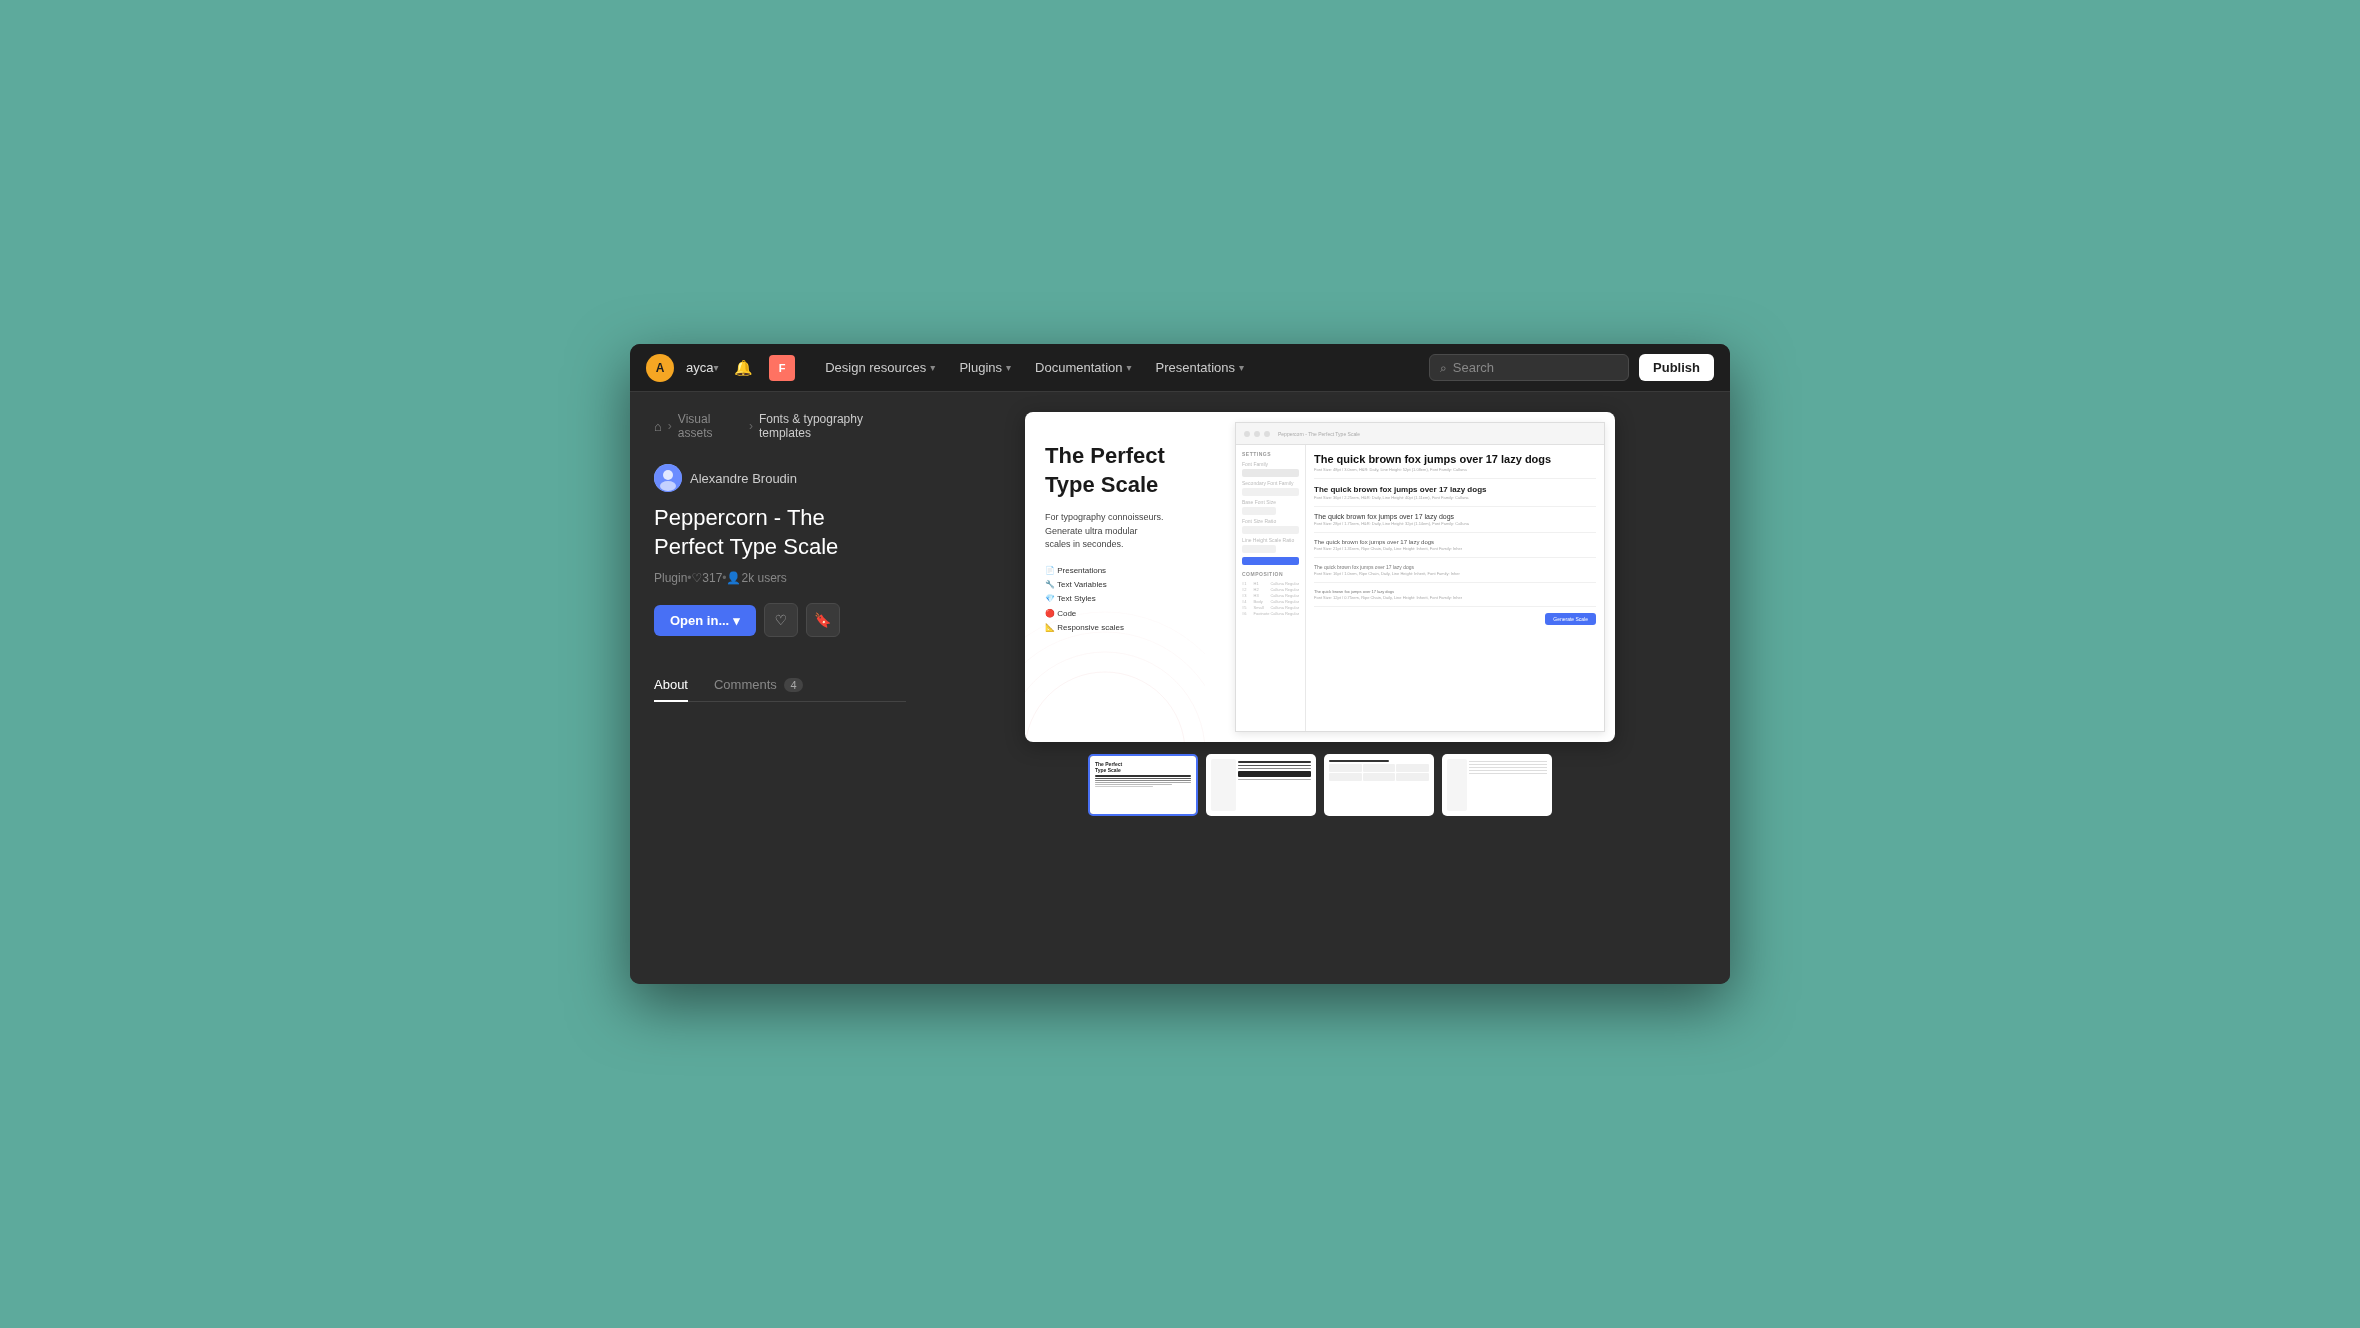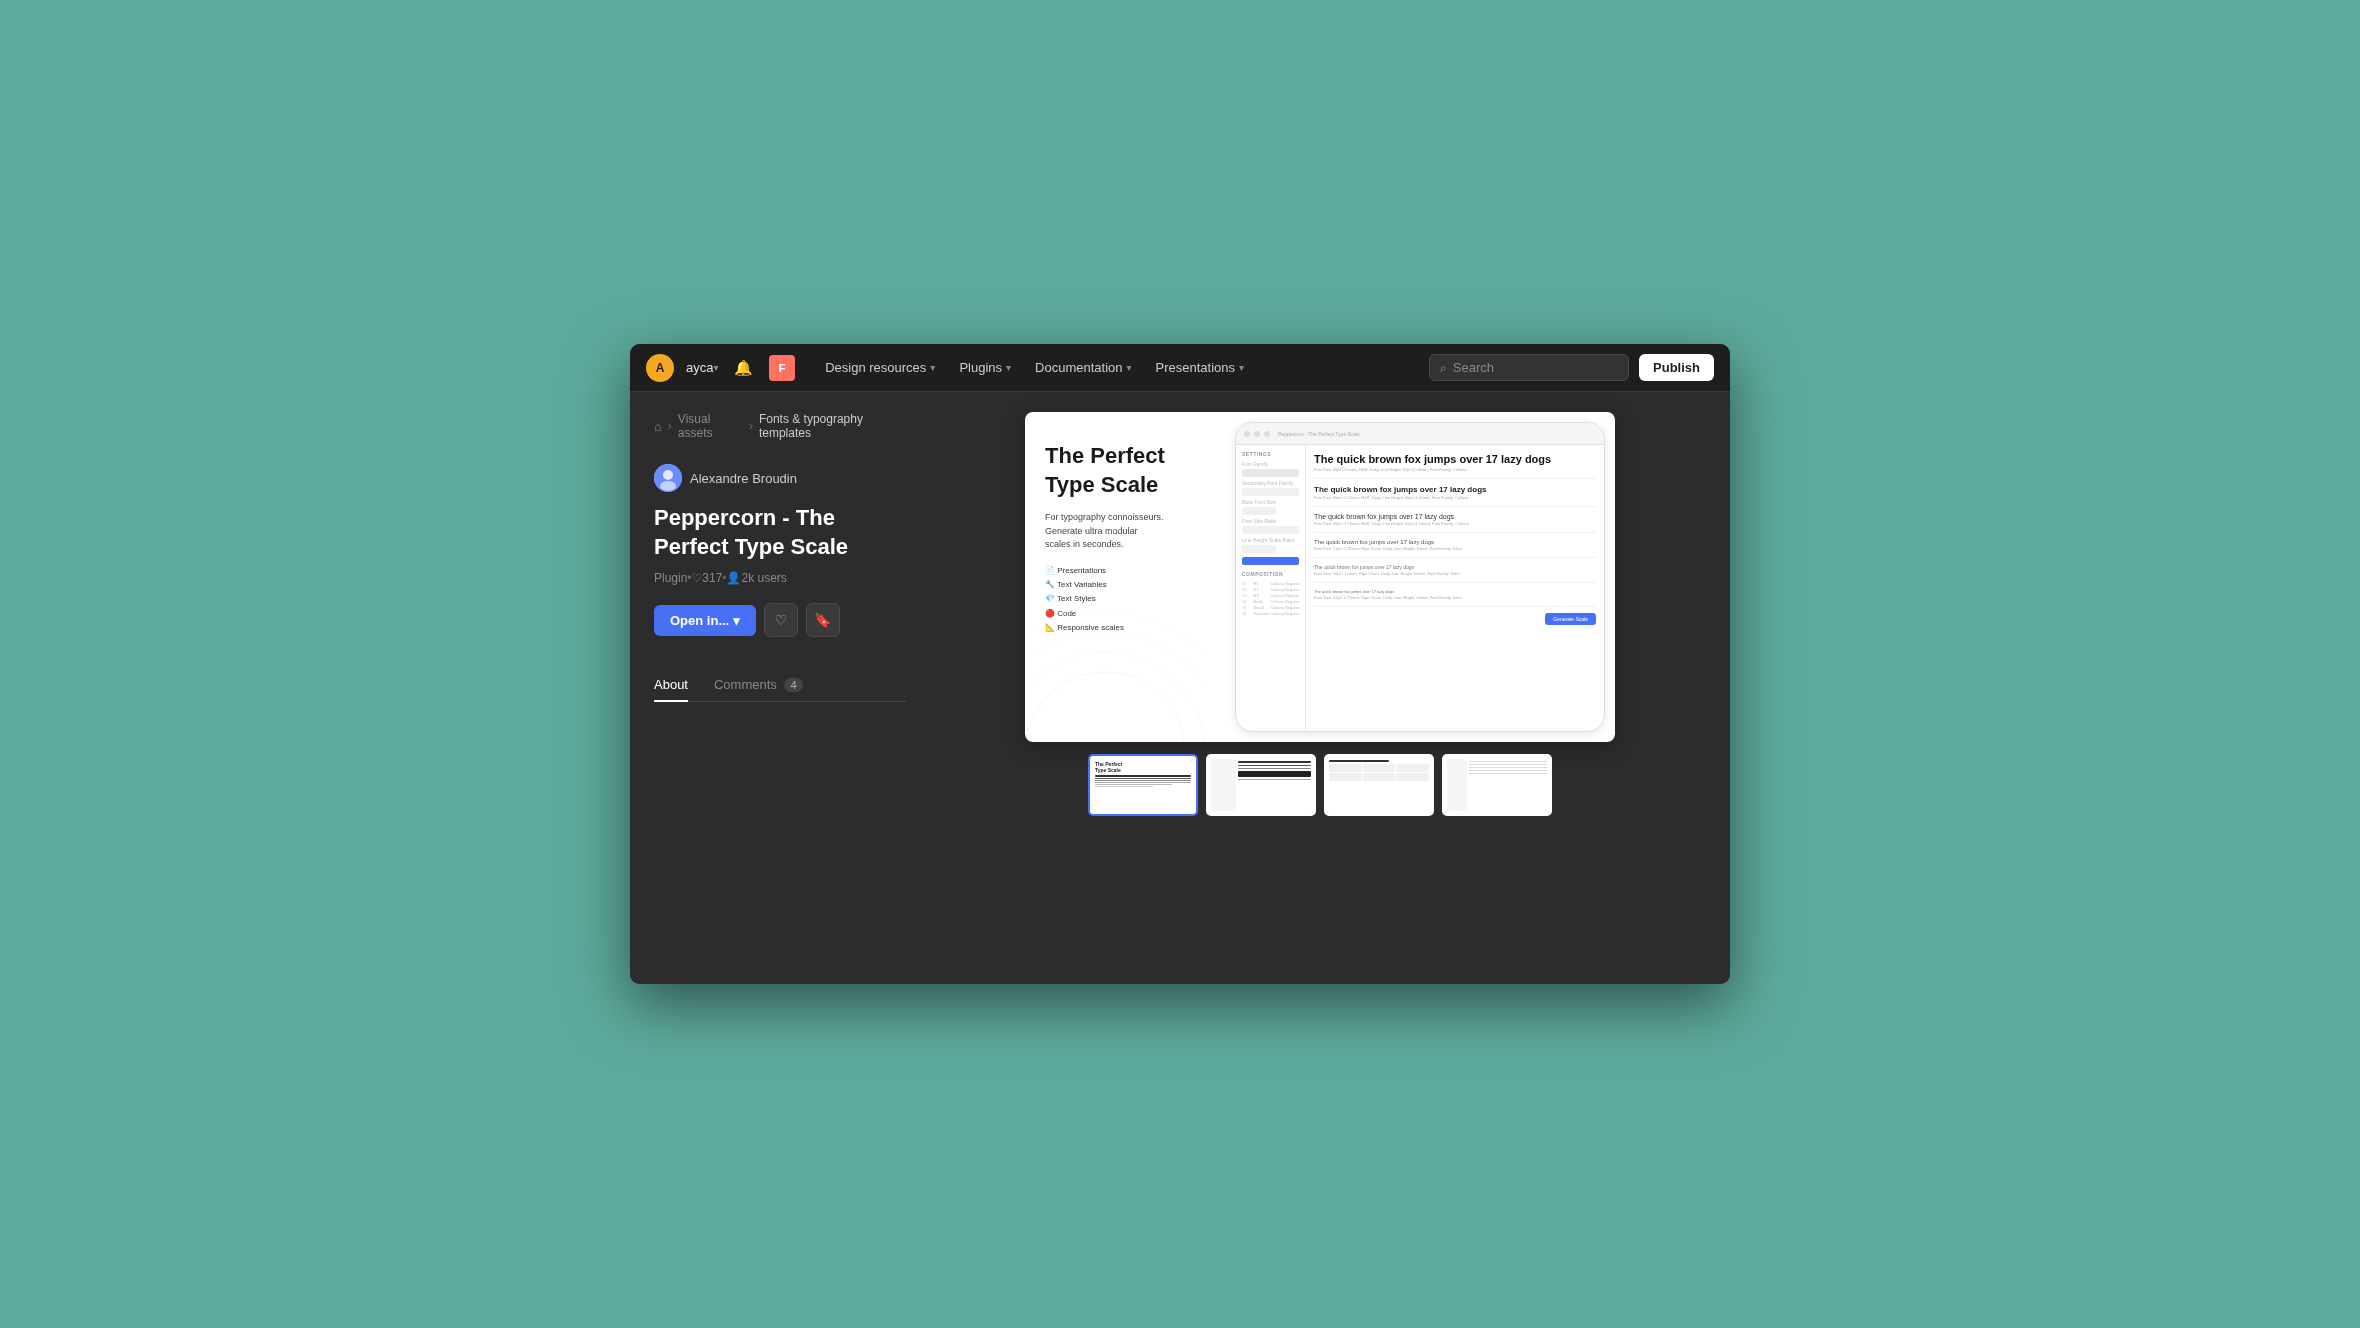--- a/index.html
+++ b/index.html
@@ -117,21 +117,21 @@
     .author-avatar {
       width: 28px; height: 28px; border-radius: 50%;
       background: linear-gradient(135deg, #a0c4ff, #6b8cff);
       display: flex; align-items: center; justify-content: center;
       font-size: 11px; color: white; font-weight: 600; overflow: hidden;
     }
     .author-name { color: #ccc; font-size: 13px; }
     .plugin-title {
       color: white;
       font-size: 22px;
-      font-weight: 700;
+      font-weight: 400;
       line-height: 1.3;
       margin-bottom: 10px;
     }
     .plugin-meta {
       display: flex; align-items: center; 
       font-size: 12px; color: #888;
       margin-bottom: 18px;
     }
     .plugin-meta .dot { color: #666; }
     .meta-heart { color: #888; }
@@ -241,21 +241,21 @@
     .preview-features li { display: flex; align-items: center; gap: 4px; }
     
     .preview-ui-side {
       flex: 1;
       position: relative;
       z-index: 2;
     }
     .preview-ui-panel {
       background: white;
       border: 1px solid #ddd;
-      border-radius: 18px;
+      border-radius: 0;
       margin: 10px;
       height: calc(100% - 20px);
       overflow: hidden;
       box-shadow: 0 2px 8px rgba(0,0,0,0.1);
     }
     .preview-ui-toolbar {
       background: #f5f5f5;
       border-bottom: 1px solid #e0e0e0;
       height: 22px;
       display: flex; align-items: center;

